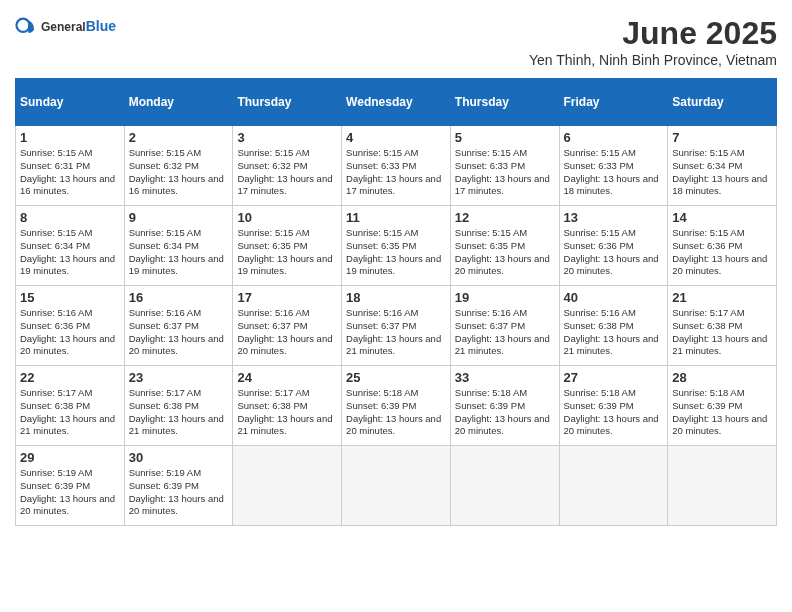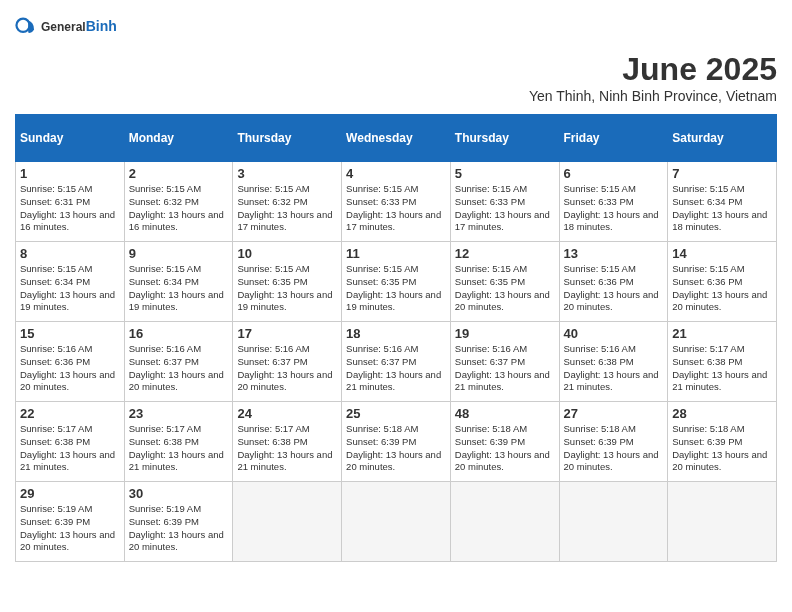--- a/index.html
+++ b/index.html
@@ -35,21 +35,20 @@
       width: 22px;
       height: 22px;
     }
     .title-area {
       text-align: right;
     }
     .month-title {
       font-size: 32px;
       font-weight: bold;
       color: #333;
-      margin-top: 36px;
     }
     .location-title {
       font-size: 14px;
       color: #333;
     }
     table {
       width: 100%;
       border-collapse: collapse;
       table-layout: fixed;
     }
@@ -86,21 +85,21 @@
 </head>
 <body>
 
 <div class="header">
   <div class="logo">
     <svg class="logo-icon" viewBox="0 0 30 30" xmlns="http://www.w3.org/2000/svg">
       <circle cx="11" cy="14" r="9" fill="none" stroke="#1a6bba" stroke-width="3"></circle>
       <path d="M18 8 Q26 10 26 20 Q22 26 18 24" fill="#1a6bba"></path>
     </svg>
     <div>
-      <span class="logo-text-general">General</span><span class="logo-text-blue">Binh</span>
+      <span class="logo-text-general">General</span><span class="logo-text-blue">Blue</span>
     </div>
   </div>
   <div class="title-area">
     <div class="month-title">June 2025</div>
     <div class="location-title">Yen Thinh, Ninh Binh Province, Vietnam</div>
   </div>
 </div>
 
 <table>
   <thead>
@@ -316,21 +315,21 @@
         </td>
         <td>
           <div class="day-num">25</div>
         <div class="day-info">
           Sunrise: 5:18 AM<br>
           Sunset: 6:39 PM<br>
           Daylight: 13 hours and 20 minutes.
         </div>
         </td>
         <td>
-          <div class="day-num">48</div>
+          <div class="day-num">33</div>
         <div class="day-info">
           Sunrise: 5:18 AM<br>
           Sunset: 6:39 PM<br>
           Daylight: 13 hours and 20 minutes.
         </div>
         </td>
         <td>
           <div class="day-num">27</div>
         <div class="day-info">
           Sunrise: 5:18 AM<br>

